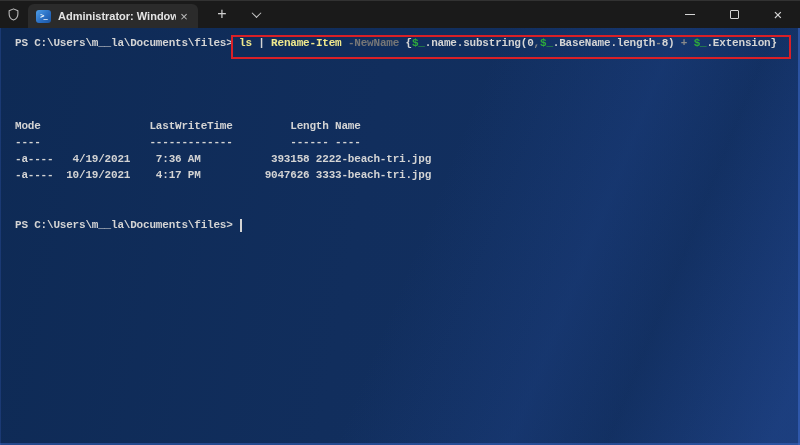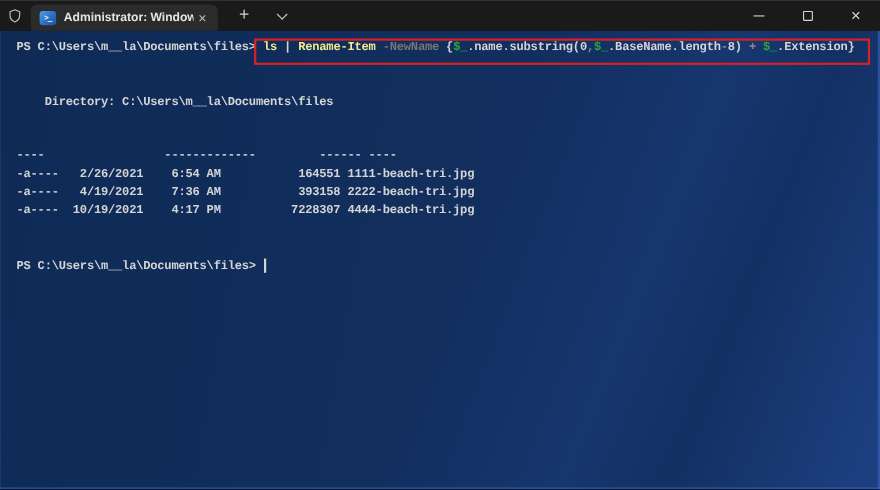--- a/index.html
+++ b/index.html
@@ -103,27 +103,26 @@
     </div>
     <div class="wc">
       <span class="close-glyph">×</span>
     </div>
   </div>
 
   <div class="terminal">
       <div class="tline"><span class="seg-d">PS C:\Users\m__la\Documents\files&gt; </span><span class="seg-cmd">ls</span><span class="seg-d"> | </span><span class="seg-cmd">Rename-Item</span><span class="seg-d"> </span><span class="seg-p">-NewName</span><span class="seg-d"> {</span><span class="seg-v">$_</span><span class="seg-d">.name.substring(0</span><span class="seg-o">,</span><span class="seg-v">$_</span><span class="seg-d">.BaseName.length</span><span class="seg-o">-</span><span class="seg-d">8) </span><span class="seg-o">+</span><span class="seg-d"> </span><span class="seg-v">$_</span><span class="seg-d">.Extension}</span></div>
       <div class="tline"></div>
       <div class="tline"></div>
-      <div class="tline"><span class="seg-d">    Directory: C:\Users\m__la\Documents\files</span></div>
       <div class="tline"></div>
       <div class="tline"></div>
+      <div class="tline"><span class="seg-d">Mode                 LastWriteTime         Length Name</span></div>
       <div class="tline"><span class="seg-d">----                 -------------         ------ ----</span></div>
-      <div class="tline"><span class="seg-d">-a----   2/26/2021    6:54 AM           164551 1111-beach-tri.jpg</span></div>
       <div class="tline"><span class="seg-d">-a----   4/19/2021    7:36 AM           393158 2222-beach-tri.jpg</span></div>
-      <div class="tline"><span class="seg-d">-a----  10/19/2021    4:17 PM          7228307 4444-beach-tri.jpg</span></div>
+      <div class="tline"><span class="seg-d">-a----  10/19/2021    4:17 PM          9047626 3333-beach-tri.jpg</span></div>
       <div class="tline"></div>
       <div class="tline"></div>
       <div class="tline"><span class="seg-d">PS C:\Users\m__la\Documents\files&gt; </span><span class="cursor"></span></div>
     </div>
 
   <div class="hl-box" style="border-color: rgb(217, 32, 39);"></div>
 
 </div>
 
 </body></html>

